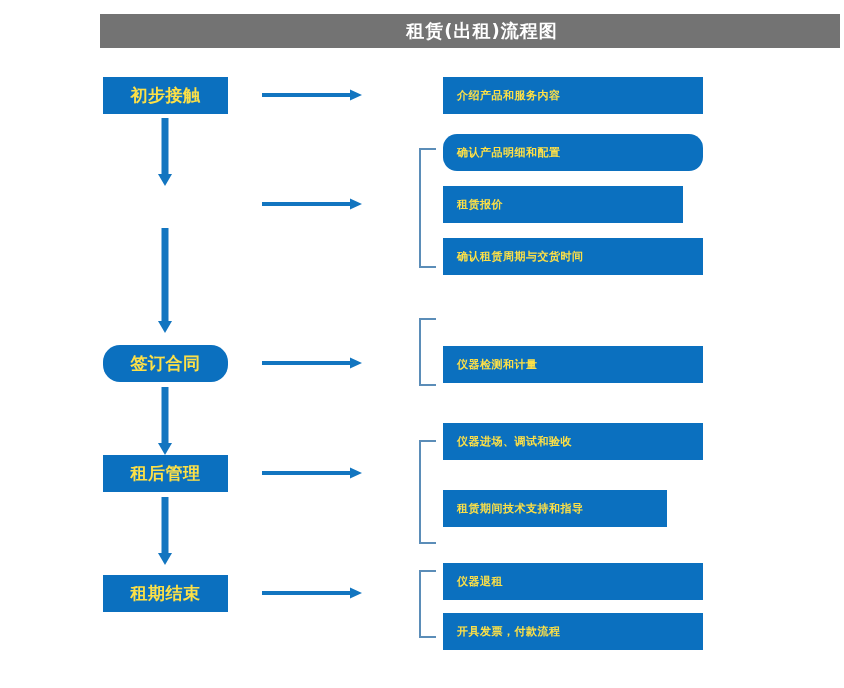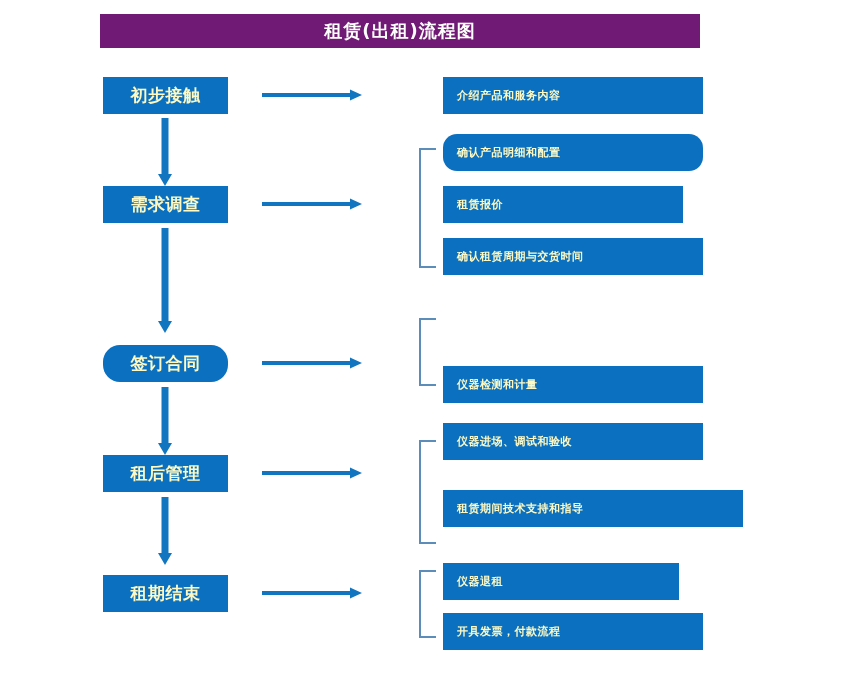--- a/index.html
+++ b/index.html
@@ -17,42 +17,43 @@
   #canvas {
     position: absolute;
     left: 0;
     top: 0;
     width: 844px;
     height: 688px;
   }
   .box {
     position: absolute;
     background: #0b70bf;
-    color: #fef9c3;
+    color: #fde047;
     font-weight: bold;
     display: flex;
     align-items: center;
     box-sizing: border-box;
     letter-spacing: 0.5px;
     text-rendering: optimizeLegibility;
   }
   .title-bar {
     position: absolute;
     left: 100px;
     top: 14px;
-    width: 600px;
+    width: 716px;
     height: 34px;
-    background: #701a75;
+    background: #737373;
     color: #ffffff;
     font-weight: bold;
     font-size: 18px;
     display: flex;
     align-items: center;
     justify-content: center;
     letter-spacing: 1px;
+    padding-left: 24px;
   }
   .stage-box {
     font-size: 17px;
     justify-content: center;
     padding: 0 8px;
   }
   .detail-box {
     font-size: 11px;
     justify-content: flex-start;
     padding-left: 14px;
@@ -89,21 +90,20 @@
     <polygon points="88,1.5 100,7 88,12.5" fill="#1275c0"></polygon>
   </svg>
 
   <div class="box detail-box" style="left:443px; top:77px; width:260px; height:37px;">介绍产品和服务内容</div>
 
   <svg class="v-arrow" style="left:157px; top:118px; width:16px; height:68px;" viewBox="0 0 16 68">
     <line x1="8" y1="0" x2="8" y2="57" stroke="#1275c0" stroke-width="7"></line>
     <polygon points="1,56 15,56 8,68" fill="#1275c0"></polygon>
   </svg>
 
-  <div class="box stage-box" style="left:103px; top:186px; width:125px; height:37px;">需求调查</div>
 
   <svg class="h-arrow" style="left:262px; top:197px; width:100px; height:14px;" viewBox="0 0 100 14">
     <line x1="0" y1="7" x2="88" y2="7" stroke="#1275c0" stroke-width="4"></line>
     <polygon points="88,1.5 100,7 88,12.5" fill="#1275c0"></polygon>
   </svg>
 
   <div class="bracket" style="left:419px; top:148px; height:120px;"></div>
 
   <div class="box detail-box" style="left:443px; top:134px; width:260px; height:37px;border-radius:14px;">确认产品明细和配置</div>
   <div class="box detail-box" style="left:443px; top:186px; width:240px; height:37px;">租赁报价</div>
@@ -116,49 +116,49 @@
 
   <div class="box stage-box" style="left:103px; top:345px; width:125px; height:37px;border-radius:17px;">签订合同</div>
 
   <svg class="h-arrow" style="left:262px; top:356px; width:100px; height:14px;" viewBox="0 0 100 14">
     <line x1="0" y1="7" x2="88" y2="7" stroke="#1275c0" stroke-width="4"></line>
     <polygon points="88,1.5 100,7 88,12.5" fill="#1275c0"></polygon>
   </svg>
 
   <div class="bracket" style="left:419px; top:318px; height:68px;"></div>
 
-  <div class="box detail-box" style="left:443px; top:366px; width:260px; height:37px;">仪器检测和计量</div>
+  <div class="box detail-box" style="left:443px; top:346px; width:260px; height:37px;">仪器检测和计量</div>
 
   <svg class="v-arrow" style="left:157px; top:387px; width:16px; height:68px;" viewBox="0 0 16 68">
     <line x1="8" y1="0" x2="8" y2="57" stroke="#1275c0" stroke-width="7"></line>
     <polygon points="1,56 15,56 8,68" fill="#1275c0"></polygon>
   </svg>
 
   <div class="box stage-box" style="left:103px; top:455px; width:125px; height:37px;">租后管理</div>
 
   <svg class="h-arrow" style="left:262px; top:466px; width:100px; height:14px;" viewBox="0 0 100 14">
     <line x1="0" y1="7" x2="88" y2="7" stroke="#1275c0" stroke-width="4"></line>
     <polygon points="88,1.5 100,7 88,12.5" fill="#1275c0"></polygon>
   </svg>
 
   <div class="bracket" style="left:419px; top:440px; height:104px;"></div>
 
   <div class="box detail-box" style="left:443px; top:423px; width:260px; height:37px;">仪器进场、调试和验收</div>
-  <div class="box detail-box" style="left:443px; top:490px; width:300px; height:37px;font-family:Liberation Mono, monospace;">租赁期间技术支持和指导</div>
+  <div class="box detail-box" style="left:443px; top:490px; width:224px; height:37px;font-family:Liberation Mono, monospace;">租赁期间技术支持和指导</div>
 
   <svg class="v-arrow" style="left:157px; top:497px; width:16px; height:68px;" viewBox="0 0 16 68">
     <line x1="8" y1="0" x2="8" y2="57" stroke="#1275c0" stroke-width="7"></line>
     <polygon points="1,56 15,56 8,68" fill="#1275c0"></polygon>
   </svg>
 
   <div class="box stage-box" style="left:103px; top:575px; width:125px; height:37px;">租期结束</div>
 
   <svg class="h-arrow" style="left:262px; top:586px; width:100px; height:14px;" viewBox="0 0 100 14">
     <line x1="0" y1="7" x2="88" y2="7" stroke="#1275c0" stroke-width="4"></line>
     <polygon points="88,1.5 100,7 88,12.5" fill="#1275c0"></polygon>
   </svg>
 
   <div class="bracket" style="left:419px; top:570px; height:68px;"></div>
 
-  <div class="box detail-box" style="left:443px; top:563px; width:236px; height:37px;">仪器退租</div>
+  <div class="box detail-box" style="left:443px; top:563px; width:260px; height:37px;">仪器退租</div>
   <div class="box detail-box" style="left:443px; top:613px; width:260px; height:37px;text-align:right;">开具发票，付款流程</div>
 
 </div>
 
 </body></html>

